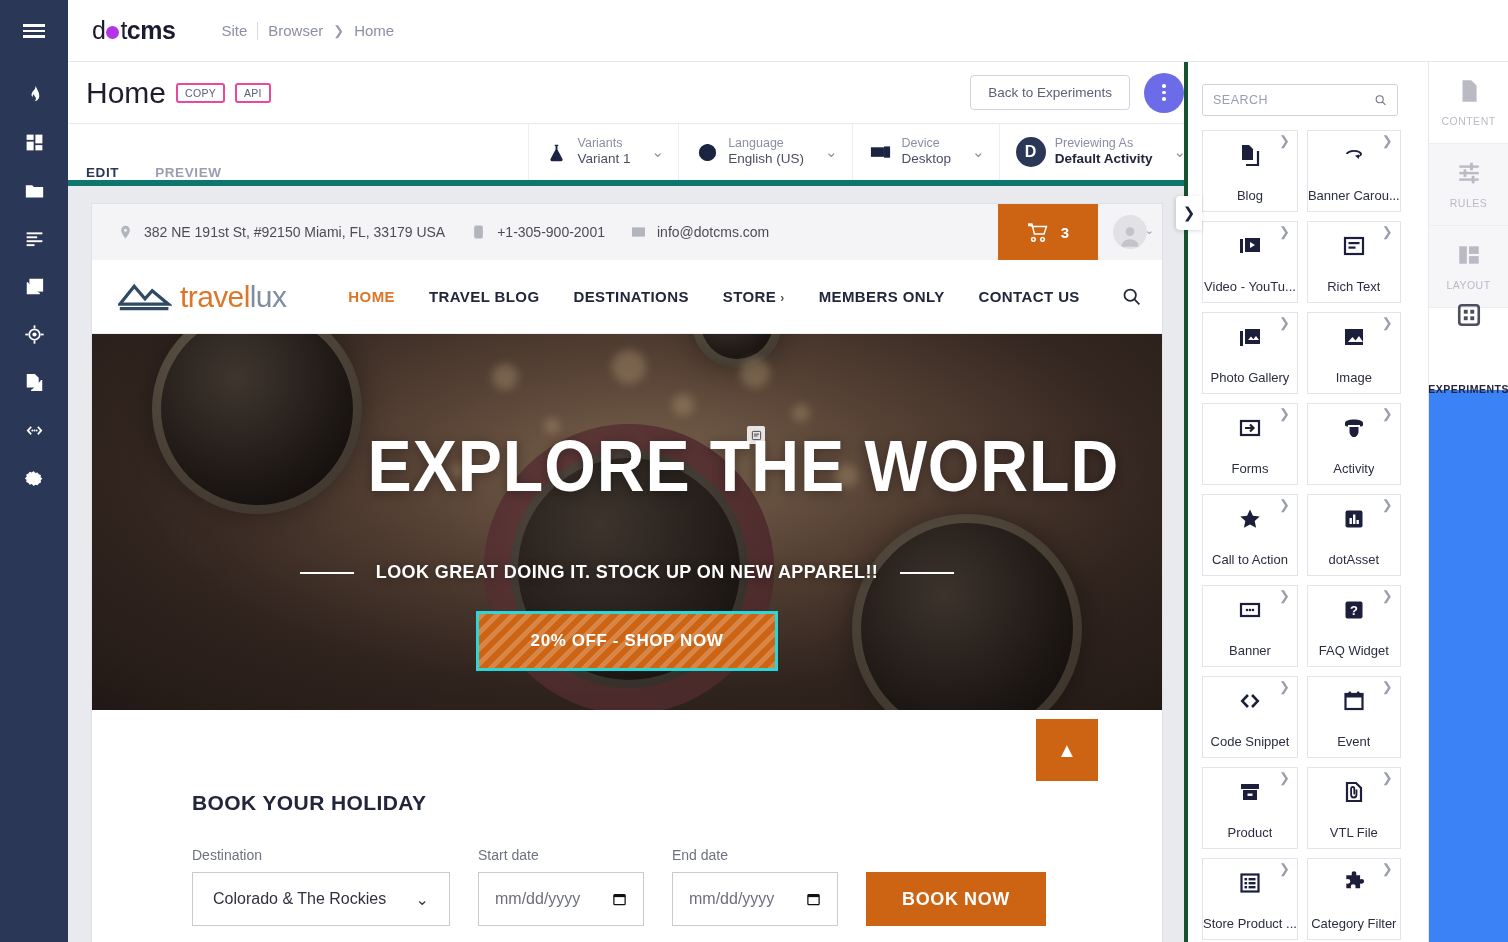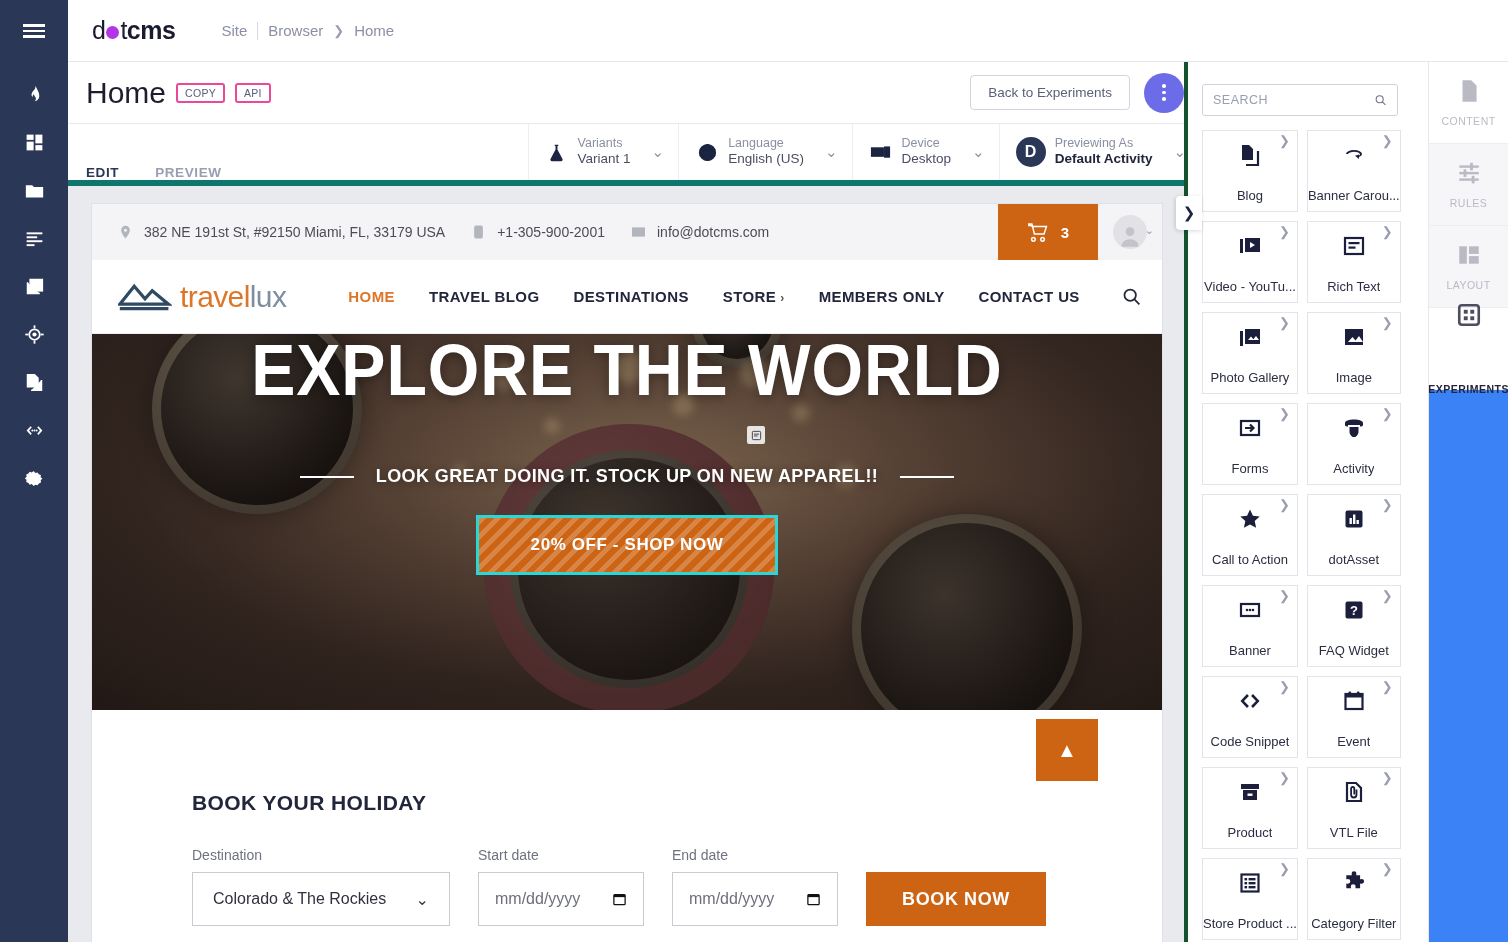--- a/index.html
+++ b/index.html
@@ -180,21 +180,21 @@
   }
   #hero-photo { position:absolute; inset:0; }
   .chip-art {
     position:absolute; border-radius:50%;
     background: radial-gradient(circle at 40% 35%, #4a4038, #15110f 70%);
     box-shadow: inset 0 0 0 9px rgba(222,206,170,.30), 0 0 30px rgba(0,0,0,.4);
   }
   .bokeh { position:absolute; border-radius:50%; background: rgba(255,226,170,.30); filter: blur(4px); }
   #hero-overlay { position:absolute; inset:0; background: linear-gradient(180deg, rgba(28,20,16,.22), rgba(28,20,16,.34)); }
   #hero-content {
-    position: relative; z-index: 3; text-align: center; 
+    position: relative; z-index: 3; text-align: right; padding-top: 96px;
   }
   #hero-title {
     font-size: 72px; font-weight: 700; color:#fff; letter-spacing: 1px;
     line-height: 1; text-shadow: 0 2px 12px rgba(0,0,0,.35);
     font-family: "Liberation Sans Narrow","Liberation Sans", sans-serif;
     transform: scaleX(.92);
   }
   #hero-sub-row {
     display:flex; align-items:center; justify-content:center; gap: 22px; margin-top: 60px;
   }

